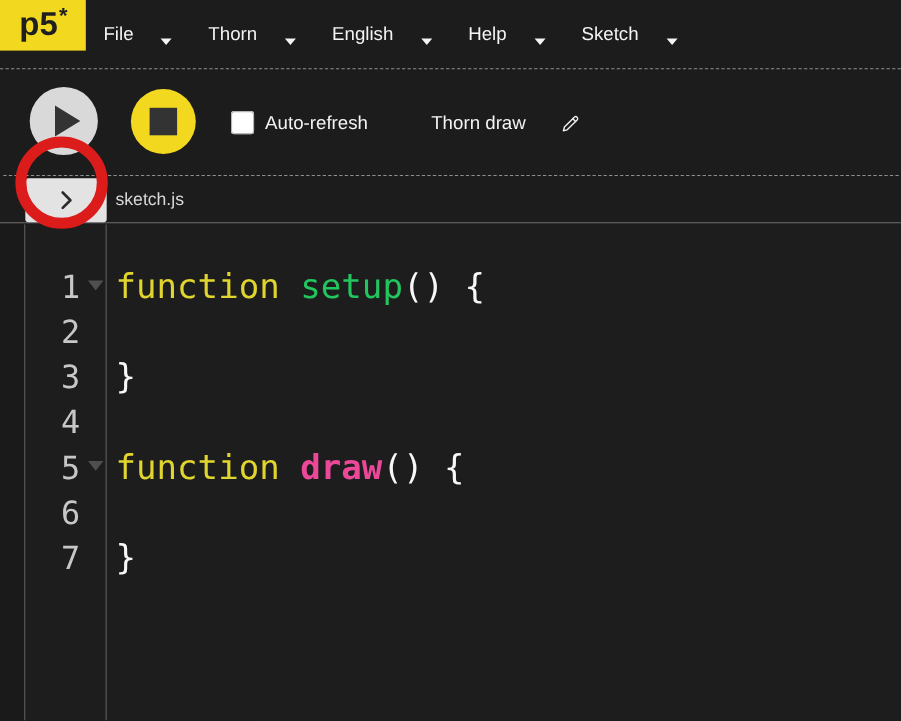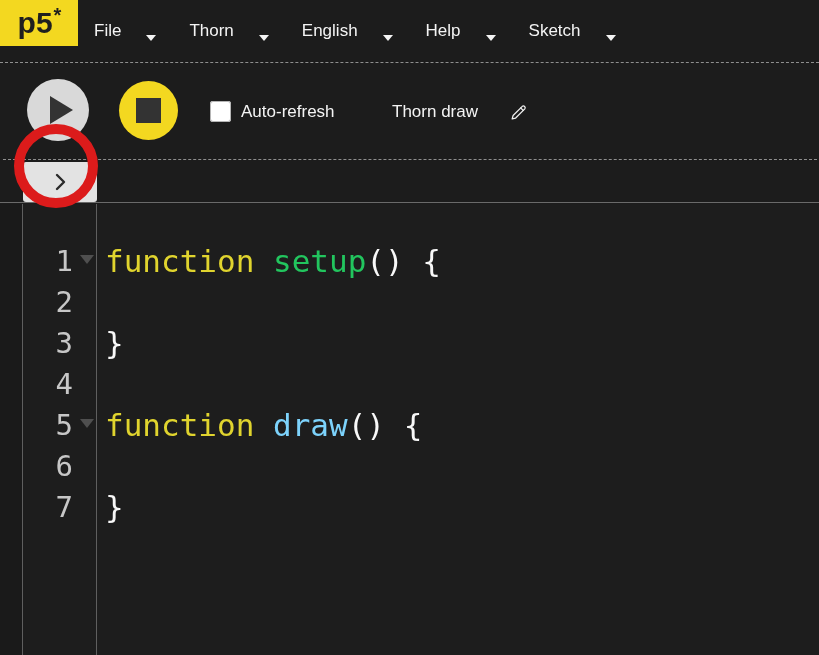--- a/index.html
+++ b/index.html
@@ -177,20 +177,23 @@
     </svg>
   </button>
 </div>
 
 <div class="tabbar">
   <button class="expand-button">
     <svg width="24" height="24" viewBox="0 0 24 24" fill="none" stroke="#2b2b2b" stroke-width="2.4" stroke-linecap="round" stroke-linejoin="round">
       <polyline points="9 5 16 12 9 19"></polyline>
     </svg>
   </button>
+  <div class="tab">
+    <span>sketch.js</span>
+  </div>
 </div>
 
 <div class="editor">
   <div class="strip-left"></div>
   <div class="gutter-sep"></div>
   <div class="code-lines">
       <div class="code-line">
         <div class="gutter">
           <span class="num">1</span>
           <span class="fold"></span>
@@ -212,21 +215,21 @@
         <div class="gutter">
           <span class="num">4</span>
         </div>
         <div class="code"></div>
       </div>
       <div class="code-line">
         <div class="gutter">
           <span class="num">5</span>
           <span class="fold"></span>
         </div>
-        <div class="code"><span style="color: rgb(224, 212, 46);">function</span><span style="color: rgb(248, 248, 248);"> </span><span style="color: #7dd3fc;">draw</span><span style="color: rgb(248, 248, 248);">() {</span></div>
+        <div class="code"><span style="color: rgb(224, 212, 46);">function</span><span style="color: rgb(248, 248, 248);"> </span><span style="color: #ec4899; font-weight: bold;">draw</span><span style="color: rgb(248, 248, 248);">() {</span></div>
       </div>
       <div class="code-line">
         <div class="gutter">
           <span class="num">6</span>
         </div>
       </div>
       <div class="code-line">
         <div class="gutter">
           <span class="num">7</span>
         </div>

